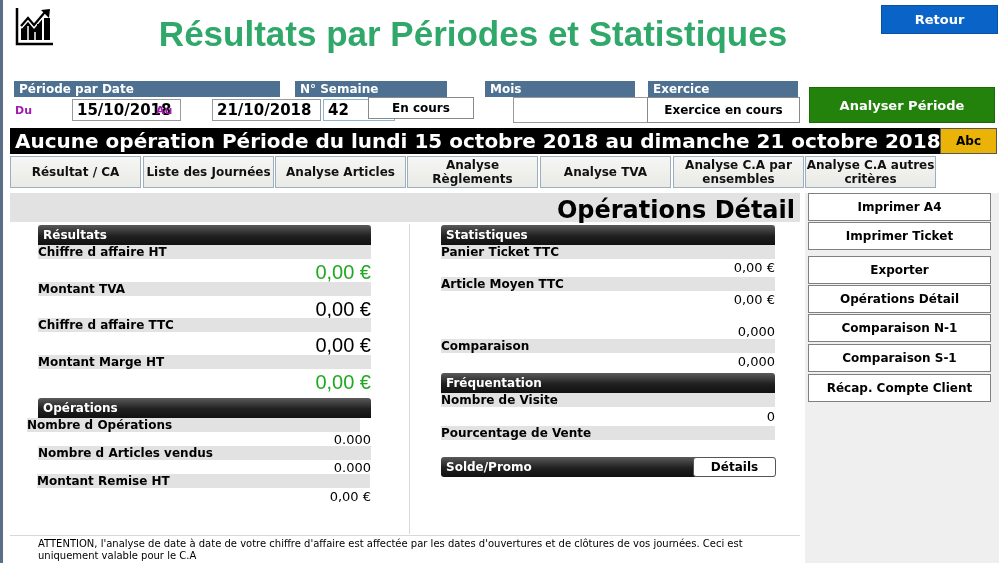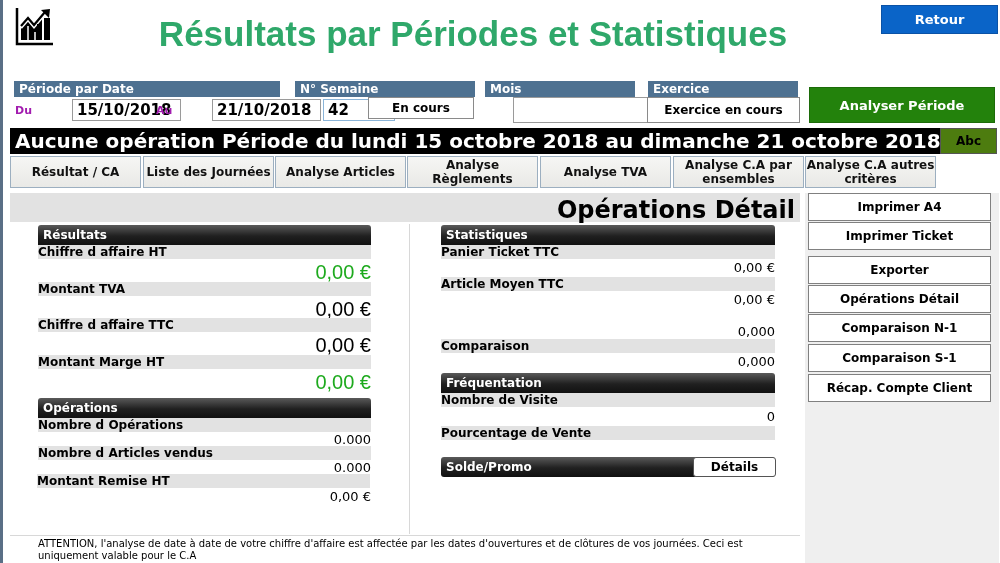--- a/index.html
+++ b/index.html
@@ -16,21 +16,21 @@
   .grp-head { height: 16px; background: #4e7191; color: #fff; font-weight: bold; font-size: 12px; padding-left: 5px; line-height: 16px; }
   .lbl-du, .lbl-au { font-size: 11px; font-weight: bold; color: #a21caf; }
   .input { background: #fff; border: 1px solid #9a9a9a; font-size: 15px; font-weight: bold; color: #000; padding-left: 4px; line-height: 20px; height: 22px; margin-left: 28px; }
   .input.focused { border-color: #8ab4d8; }
   .btn-flat { background: #fff; border: 1px solid #8a8a8a; font-size: 12px; font-weight: bold; display: flex; align-items: center; justify-content: center; color: #000; }
   .btn-analyser { left: 806px; top: 87px; width: 186px; height: 36px; background: #23820c; color: #fff; font-weight: bold; font-size: 13px; display: flex; align-items: center; justify-content: center; border: 1px solid #1c6b09; }
   .dropdown-arrow { position: absolute; right: 0; top: 0; width: 9px; height: 100%; border-left: 1px solid #9a9a9a; font-size: 9px; text-align: center; line-height: 22px; }
 
   
   .banner { left: 7px; top: 128px; width: 930px; height: 26px; background: #000; color: #fff; font-weight: bold; font-size: 20px; line-height: 26px; padding-left: 5px; white-space: nowrap; overflow: hidden; }
-  .btn-abc { left: 937px; top: 128px; width: 57px; height: 26px; background: #4d7c0f; border: 1px solid #555; font-weight: bold; font-size: 12px; display: flex; align-items: center; justify-content: center; }
+  .btn-abc { left: 937px; top: 128px; width: 57px; height: 26px; background: #eab308; border: 1px solid #555; font-weight: bold; font-size: 12px; display: flex; align-items: center; justify-content: center; }
 
   
   .tab { top: 156px; height: 32px; background: linear-gradient(#f6f6f4, #e9e9e6); border: 1px solid #9cafc0; font-size: 12px; font-weight: bold; color: #111; display: flex; align-items: center; justify-content: center; text-align: center; line-height: 14px; }
 
   
   .panel { left: 7px; top: 193px; width: 790px; height: 370px; background: #fff; }
   .panel-top { left: 7px; top: 193px; width: 790px; height: 29px; background: #e2e2e2; }
   .ops-detail { left: 400px; top: 196px; width: 392px; text-align: right; font-size: 24px; font-weight: bold; color: #000; white-space: nowrap; }
   .vdivider { left: 406px; top: 224px; width: 1px; height: 310px; background: #d8d8d8; }
   .hdivider { left: 7px; top: 535px; width: 790px; height: 1px; background: #d8d8d8; }
@@ -69,21 +69,21 @@
   </div>
   <div class="abs title">Résultats par Périodes et Statistiques</div>
   <div class="abs btn-retour">Retour</div>
 
   <div class="abs grp-head" style="left:11px; top:81px; width:266px;">Période par Date</div>
   <div class="abs lbl-du" style="left:12px; top:104px;">Du</div>
   <div class="abs input" style="left:41px; top:99px; width:109px;">15/10/2018</div>
   <div class="abs lbl-au" style="left:153px; top:104px;">Au</div>
   <div class="abs input" style="left:181px; top:99px; width:109px;">21/10/2018</div>
 
-  <div class="abs grp-head" style="left:292px; top:81px; width:180px;">N° Semaine</div>
+  <div class="abs grp-head" style="left:292px; top:81px; width:152px;">N° Semaine</div>
   <div class="abs input focused" style="left:292px; top:99px; width:72px;">42</div>
   <div class="abs btn-flat" style="left:365px; top:97px; width:106px; height:22px;">En cours</div>
 
   <div class="abs grp-head" style="left:482px; top:81px; width:150px;">Mois</div>
   <div class="abs input" style="left:482px; top:97px; width:150px; height:26px;">
     <span></span>
     <span class="dropdown-arrow" style="line-height:24px;">-</span>
   </div>
 
   <div class="abs grp-head" style="left:645px; top:81px; width:150px;">Exercice</div>
@@ -111,21 +111,21 @@
   <div class="abs row-label" style="left:35px; top:245px; width:333px;">Chiffre d affaire HT</div>
   <div class="abs row-val big green" style="left:35px; top:261px; width:333px;">0,00 €</div>
   <div class="abs row-label" style="left:35px; top:282px; width:333px;">Montant TVA</div>
   <div class="abs row-val big" style="left:35px; top:298px; width:333px;">0,00 €</div>
   <div class="abs row-label" style="left:35px; top:318px; width:333px;">Chiffre d affaire TTC</div>
   <div class="abs row-val big" style="left:35px; top:334px; width:333px;">0,00 €</div>
   <div class="abs row-label" style="left:35px; top:355px; width:333px;">Montant Marge HT</div>
   <div class="abs row-val big green" style="left:35px; top:371px; width:333px;">0,00 €</div>
 
   <div class="abs sec-head" style="left:35px; top:398px; width:333px;">Opérations</div>
-  <div class="abs row-label" style="left:35px; top:418px; width:333px;">Nombre d Opérations</div>
+  <div class="abs row-label" style="left:24px; top:418px; width:333px;">Nombre d Opérations</div>
   <div class="abs row-val small" style="left:35px; top:432px; width:333px;">0.000</div>
   <div class="abs row-label" style="left:35px; top:446px; width:333px;">Nombre d Articles vendus</div>
   <div class="abs row-val small" style="left:35px; top:460px; width:333px;">0.000</div>
   <div class="abs row-label" style="left:34px; top:474px; width:333px;">Montant Remise HT</div>
   <div class="abs row-val small" style="left:35px; top:489px; width:333px;">0,00 €</div>
 
   <div class="abs sec-head" style="left:438px; top:225px; width:334px;">Statistiques</div>
   <div class="abs row-label" style="left:438px; top:245px; width:334px;">Panier Ticket TTC</div>
   <div class="abs row-val small" style="left:438px; top:260px; width:334px;">0,00 €</div>
   <div class="abs row-label" style="left:438px; top:277px; width:334px;">Article Moyen TTC</div>

